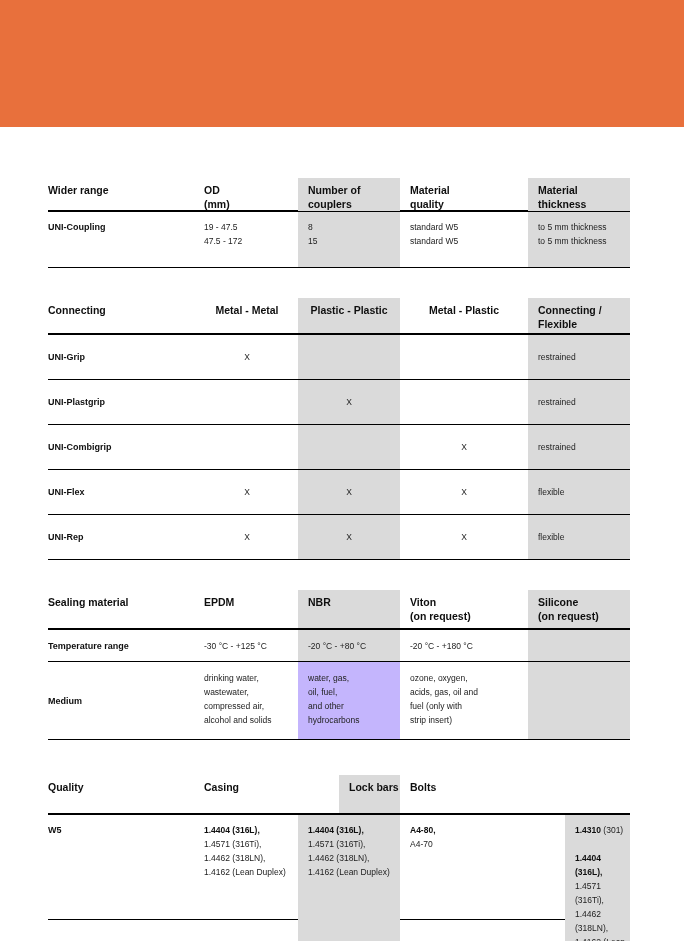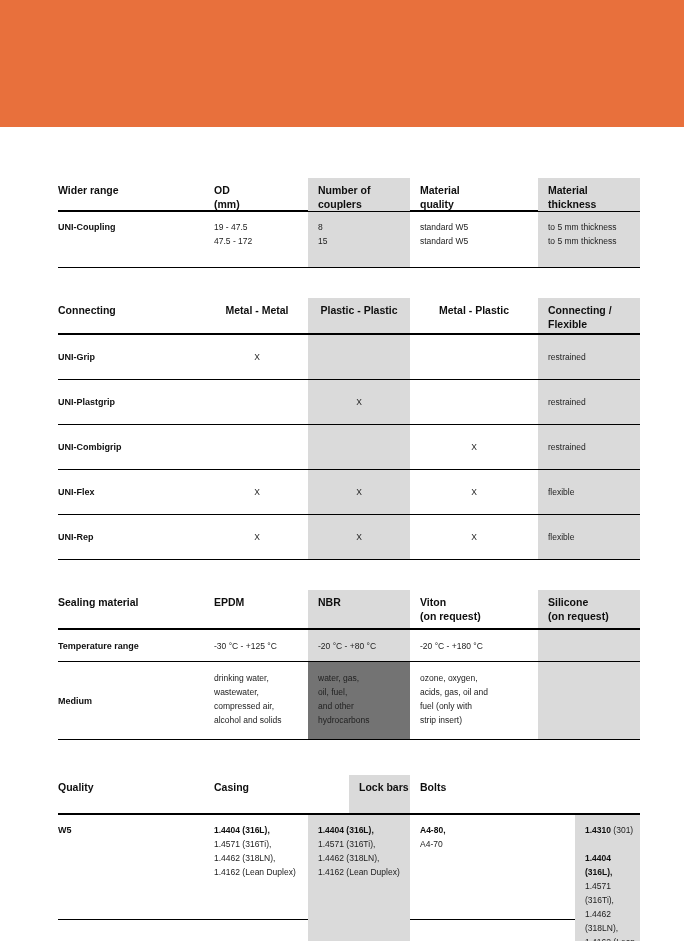--- a/index.html
+++ b/index.html
@@ -1,19 +1,19 @@
 <!DOCTYPE html>
 <html><head>
 <meta charset="utf-8">
 <style>
   *{margin:0;padding:0;box-sizing:border-box}
   html,body{width:684px;height:941px}
   body{background:#fff;font-family:"Liberation Sans","DejaVu Sans",sans-serif;position:relative;overflow:hidden;color:#222}
   .band{position:absolute;left:0;top:0;width:100%;height:127px;background:#E8703C}
-  .content{position:absolute;left:58px;top:178px;width:582px}
+  .content{position:absolute;left:48px;top:178px;width:582px}
   .row{display:grid;grid-template-columns:148px 102px 102px 128px 102px}
   .hd{border-bottom:2px solid #000}
   .rline{border-bottom:1px solid #000}
   .cell{font-size:8.5px;line-height:14px;color:#222}
   .h{font-weight:700;font-size:10.5px;line-height:14px;color:#0f0f0f}
   .lbl{font-weight:700;font-size:9px;color:#0f0f0f}
   .g{background:#DADADA}
   .px8{padding-left:8px}
   .px10{padding-left:10px}
   .pt5{padding-top:5px}
@@ -156,21 +156,21 @@
       </div>
 
       <div class="row rline h78">
         <div class="cell lbl vc">Medium</div>
         <div class="cell pt9 px8">
           <div>drinking water,</div>
           <div>wastewater,</div>
           <div>compressed air,</div>
           <div>alcohol and solids</div>
         </div>
-        <div class="cell pt9 px10 g" style="background: #737373;">
+        <div class="cell pt9 px10 g" style="background: #c4b5fd;">
           <div>water, gas,</div>
           <div>oil, fuel,</div>
           <div>and other</div>
           <div>hydrocarbons</div>
         </div>
         <div class="cell pt9 px10">
           <div>ozone, oxygen,</div>
           <div>acids, gas, oil and</div>
           <div>fuel (only with</div>
           <div>strip insert)</div>

